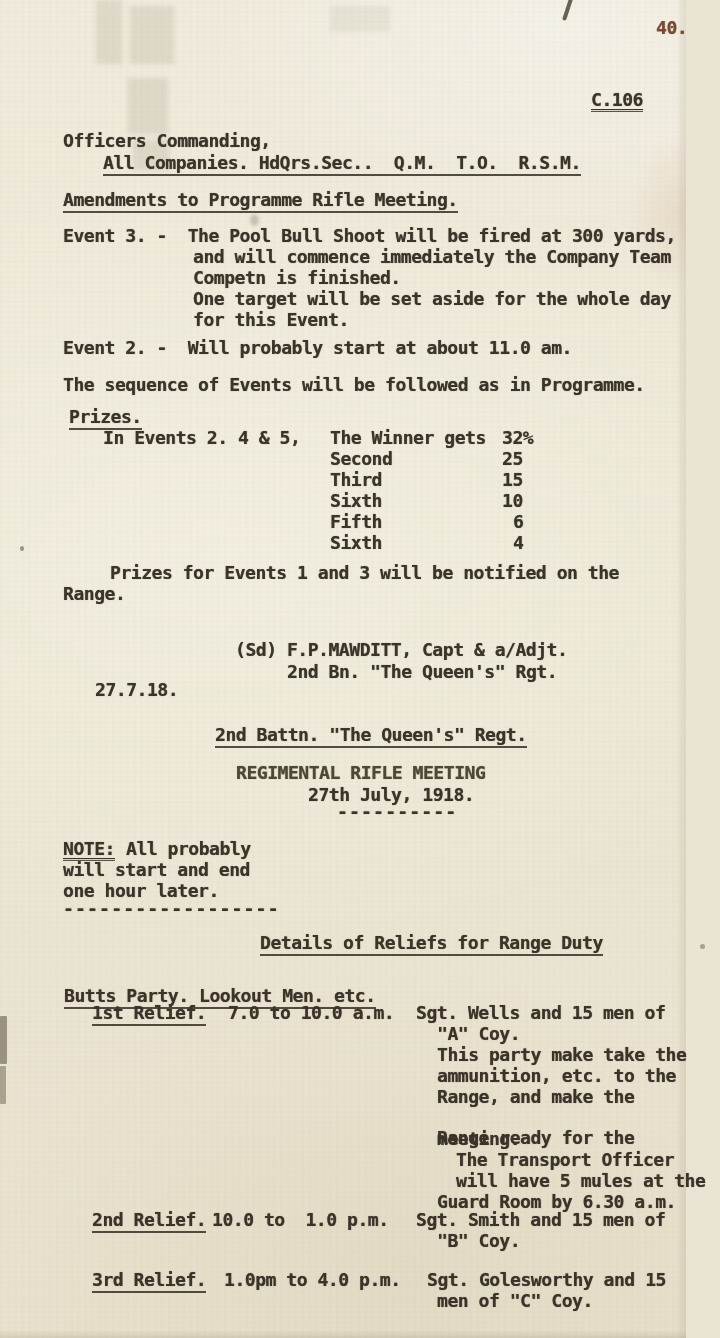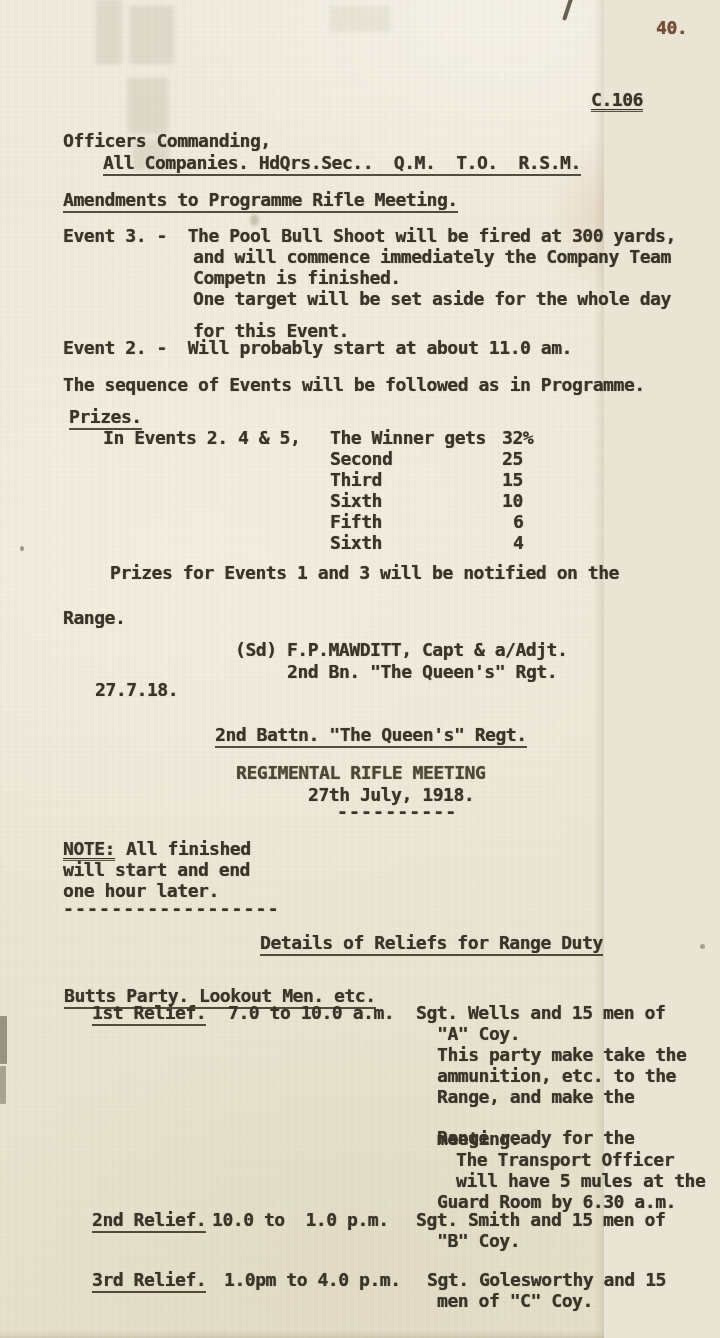--- a/index.html
+++ b/index.html
@@ -2,21 +2,21 @@
 <html style="--ink: #3a3329;"><head>
 <meta charset="utf-8">
 <style>
   html,body{margin:0;padding:0;}
   body{
     width:720px;height:1338px;overflow:hidden;
     font-family:"DejaVu Sans Mono","Liberation Mono",monospace;
     background:#e9e4d3;
   }
   #sheet{
-    position:absolute;left:0;top:0;width:604px;height:1338px;
+    position:absolute;left:0;top:0;width:686px;height:1338px;
     background:
       radial-gradient(ellipse 520px 300px at 82% 2%, rgba(255,255,255,.30), transparent 70%),
       radial-gradient(ellipse 70px 110px at 99% 16%, rgba(205,158,132,.20), transparent 72%),
       radial-gradient(ellipse 900px 520px at 32% 42%, rgba(255,252,242,.35), transparent 75%),
       radial-gradient(ellipse 600px 400px at 60% 95%, rgba(196,184,150,.18), transparent 75%),
       linear-gradient(180deg,#f0ebdc 0%,#ece7d6 45%,#e8e2ce 100%);
   }
   .grain{
     position:absolute;inset:0;pointer-events:none;opacity:.55;
     background:
@@ -72,48 +72,48 @@
   <div id="text-layer">
       <div class="line" style="color: rgb(123, 74, 51); left: 656px; top: 18px;">40.</div>
       <div class="line u2" style="left: 591px; top: 90px;">C.106</div>
       <div class="line" style="left: 63px; top: 131px;">Officers Commanding,</div>
       <div class="line u" style="left: 103px; top: 153px;">All Companies. HdQrs.Sec..  Q.M.  T.O.  R.S.M.</div>
       <div class="line u" style="left: 63px; top: 190px;">Amendments to Programme Rifle Meeting.</div>
       <div class="line" style="left: 63px; top: 226px;">Event 3. -  The Pool Bull Shoot will be fired at 300 yards,</div>
       <div class="line" style="left: 193px; top: 247px;">and will commence immediately the Company Team</div>
       <div class="line" style="left: 193px; top: 268px;">Competn is finished.</div>
       <div class="line" style="left: 193px; top: 289px;">One target will be set aside for the whole day</div>
-      <div class="line" style="left: 193px; top: 310px; margin-top: 11px;">for this Event.</div>
+      <div class="line" style="left: 193px; top: 310px;">for this Event.</div>
       <div class="line" style="left: 63px; top: 338px;">Event 2. -  Will probably start at about 11.0 am.</div>
       <div class="line" style="left: 63px; top: 375px;">The sequence of Events will be followed as in Programme.</div>
       <div class="line u" style="left: 69px; top: 407px;">Prizes.</div>
       <div class="line" style="left: 103px; top: 428px;">In Events 2. 4 &amp; 5,</div>
       <div class="line" style="left: 330px; top: 428px;">The Winner gets</div>
       <div class="line" style="left: 502px; top: 428px;">32%</div>
       <div class="line" style="left: 330px; top: 449px;">Second</div>
       <div class="line" style="left: 502px; top: 449px;">25</div>
       <div class="line" style="left: 330px; top: 470px;">Third</div>
       <div class="line" style="left: 502px; top: 470px;">15</div>
       <div class="line" style="left: 330px; top: 491px;">Sixth</div>
       <div class="line" style="left: 502px; top: 491px;">10</div>
       <div class="line" style="left: 330px; top: 512px;">Fifth</div>
       <div class="line" style="left: 513px; top: 512px;">6</div>
       <div class="line" style="left: 330px; top: 533px;">Sixth</div>
       <div class="line" style="left: 513px; top: 533px;">4</div>
       <div class="line" style="left: 110px; top: 563px;">Prizes for Events 1 and 3 will be notified on the</div>
-      <div class="line" style="left: 63px; top: 608px;">Range.</div>
+      <div class="line" style="left: 63px; top: 584px;">Range.</div>
       <div class="line" style="left: 235px; top: 640px;">(Sd) F.P.MAWDITT, Capt &amp; a/Adjt.</div>
       <div class="line" style="left: 287px; top: 662px;">2nd Bn. "The Queen's" Rgt.</div>
       <div class="line" style="left: 63px; top: 680px; margin-left: 32px;">27.7.18.</div>
       <div class="line u" style="left: 215px; top: 725px;">2nd Battn. "The Queen's" Regt.</div>
       <div class="line soft" style="left: 236px; top: 763px;">REGIMENTAL RIFLE MEETING</div>
       <div class="line" style="left: 308px; top: 785px;">27th July, 1918.</div>
       <div class="line dashes" style="left: 337px; top: 802px;">----------</div>
       <div class="line u2" style="left: 63px; top: 839px;">NOTE:</div>
-      <div class="line" style="left: 126px; top: 839px;">All finished</div>
+      <div class="line" style="left: 126px; top: 839px;">All probably</div>
       <div class="line" style="left: 63px; top: 860px;">will start and end</div>
       <div class="line" style="left: 63px; top: 881px;">one hour later.</div>
       <div class="line dashes" style="left: 63px; top: 899px;">------------------</div>
       <div class="line u" style="left: 260px; top: 933px;">Details of Reliefs for Range Duty</div>
       <div class="line u" style="left: 64px; top: 986px;">Butts Party. Lookout Men. etc.</div>
       <div class="line u" style="left: 92px; top: 1003px;">1st Relief.</div>
       <div class="line" style="left: 228px; top: 1003px;">7.0 to 10.0 a.m.</div>
       <div class="line" style="left: 416px; top: 1003px;">Sgt. Wells and 15 men of</div>
       <div class="line" style="left: 437px; top: 1024px;">"A" Coy.</div>
       <div class="line" style="left: 437px; top: 1045px;">This party make take the</div>

